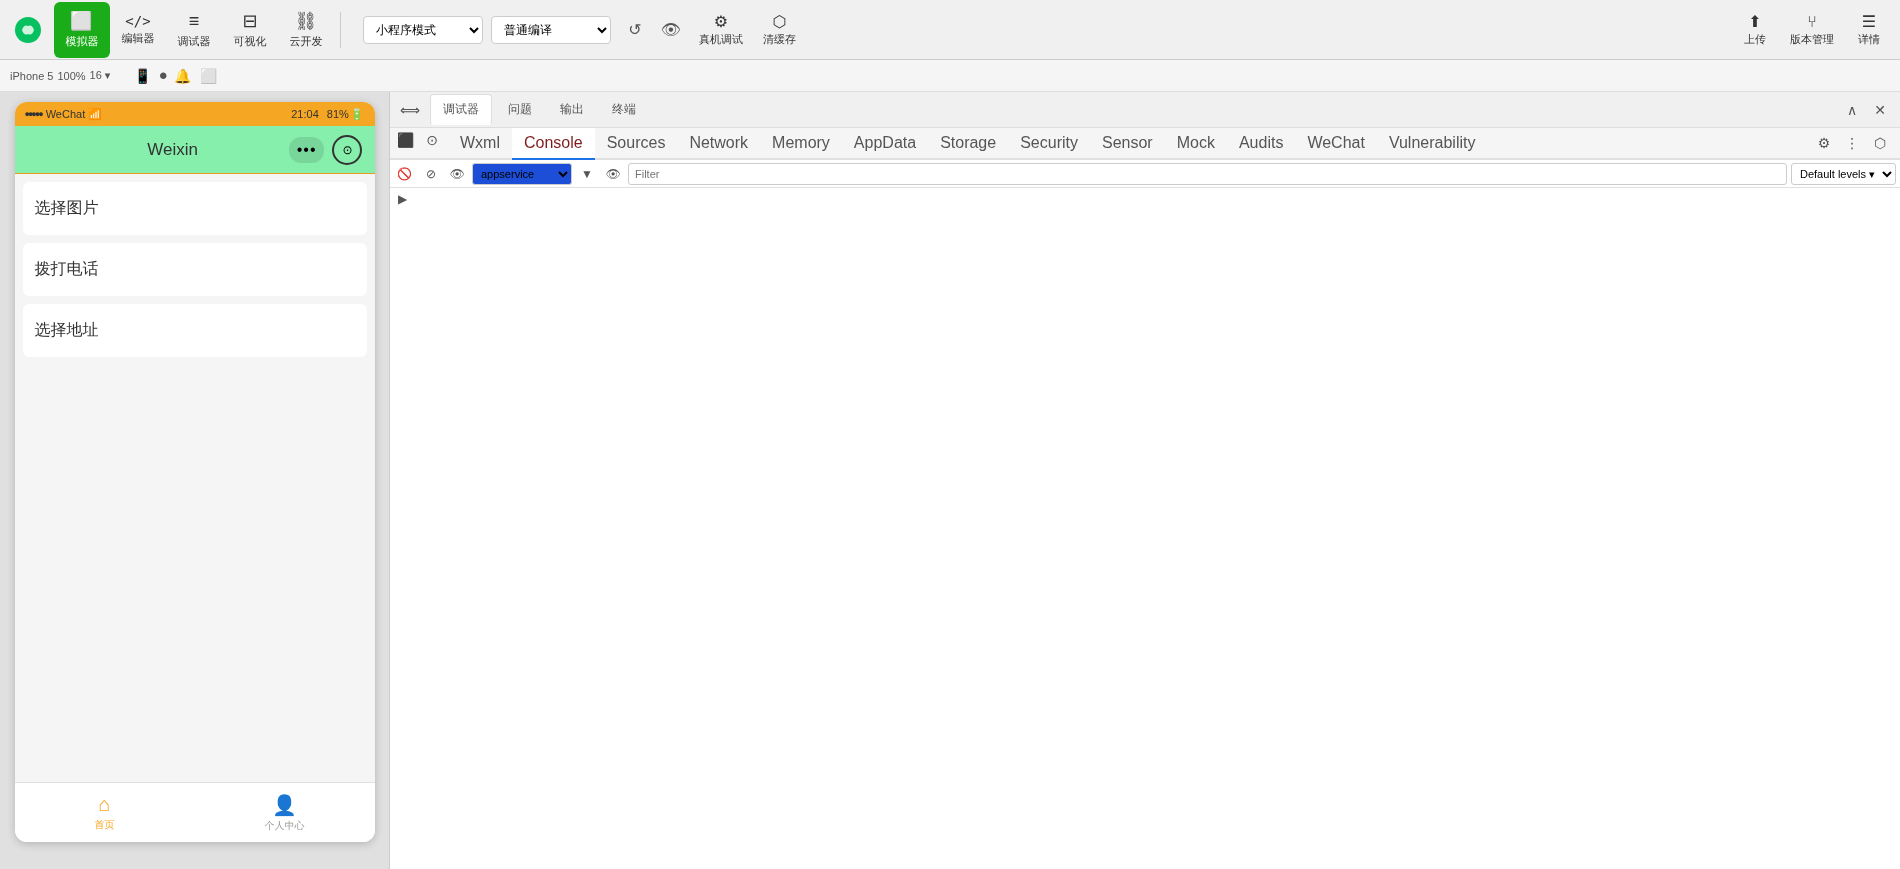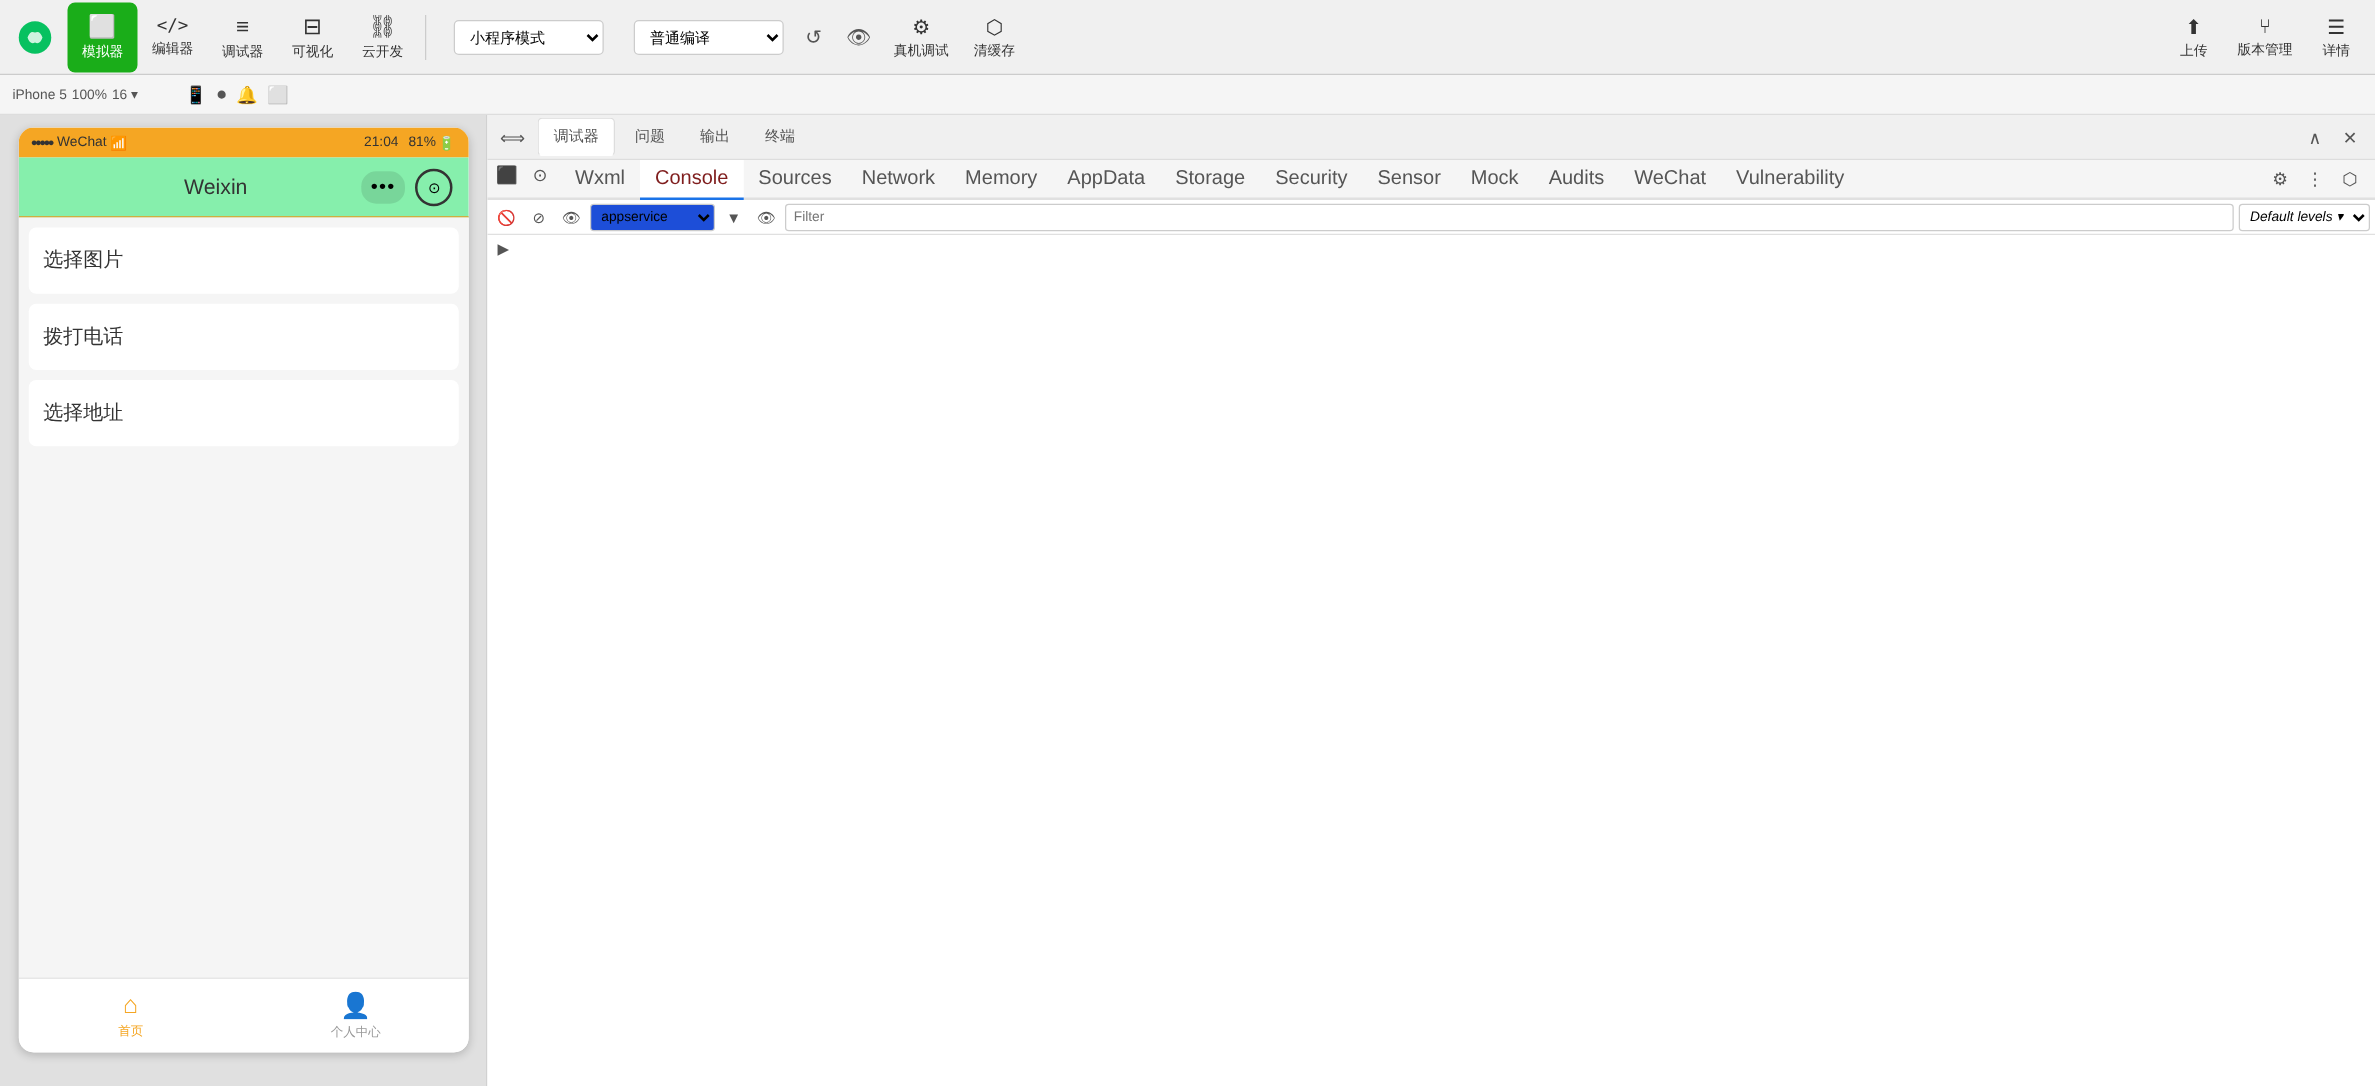--- a/index.html
+++ b/index.html
@@ -29,21 +29,21 @@
       cursor: pointer; border-radius: 4px;
       font-size: 11px; color: #333;
       gap: 2px;
     }
     .toolbar-btn.active { background: #1aad19; color: white; border-radius: 6px; }
     .toolbar-btn .icon { font-size: 18px; }
 
     .toolbar-separator { width: 1px; height: 36px; background: #ccc; margin: 0 6px; }
 
     .toolbar-select-group {
-      display: flex; align-items: center; gap: 24px; margin-left: 16px;
+      display: flex; align-items: center; gap: 8px; margin-left: 16px;
     }
     .toolbar-select {
       height: 28px; border: 1px solid #ccc; border-radius: 4px; background: white;
       padding: 0 8px; font-size: 12px; cursor: pointer; min-width: 120px;
     }
 
     .toolbar-icon-btn {
       width: 32px; height: 32px; display: flex; align-items: center; justify-content: center;
       cursor: pointer; border-radius: 4px; font-size: 16px; color: #555;
     }
@@ -62,21 +62,21 @@
     }
     .toolbar-right-btn {
       display: flex; flex-direction: column; align-items: center; gap: 1px;
       cursor: pointer; padding: 4px 10px; font-size: 11px; color: #333;
     }
     .toolbar-right-btn .icon { font-size: 16px; }
 
     
     #device-bar {
       height: 32px; background: #f5f5f5; border-bottom: 1px solid #ddd;
-      display: flex; align-items: center; padding: 0 10px; gap: 22px;
+      display: flex; align-items: center; padding: 0 10px; gap: 8px;
       font-size: 11px; color: #555;
     }
     .device-info { display: flex; align-items: center; gap: 4px; cursor: pointer; }
     .device-icons { display: flex; align-items: center; gap: 8px; margin-left: 16px; }
     .device-icon { font-size: 14px; cursor: pointer; color: #555; }
 
     
     #main-area {
       display: flex; height: calc(869px - 60px - 32px);
     }
@@ -193,21 +193,21 @@
     .console-context-select {
       height: 22px; border: 1px solid #ccc; border-radius: 3px; background: #1d4ed8;
       padding: 0 4px; font-size: 11px; min-width: 100px; cursor: pointer;
     }
     .console-filter-input {
       flex: 1; height: 22px; border: 1px solid #ccc; border-radius: 3px;
       padding: 0 6px; font-size: 11px; outline: none;
     }
     .console-level-select {
       height: 22px; border: 1px solid #ccc; border-radius: 3px; background: white;
-      padding: 0 4px; font-size: 11px; cursor: pointer; font-style: italic;
+      padding: 0 4px; font-size: 11px; cursor: pointer;
     }
 
     
     .console-content {
       flex: 1; background: white; padding: 4px; overflow-y: auto;
     }
     .console-expand-arrow {
       color: #555; cursor: pointer; font-size: 12px; padding: 2px 4px;
       user-select: none;
     }

